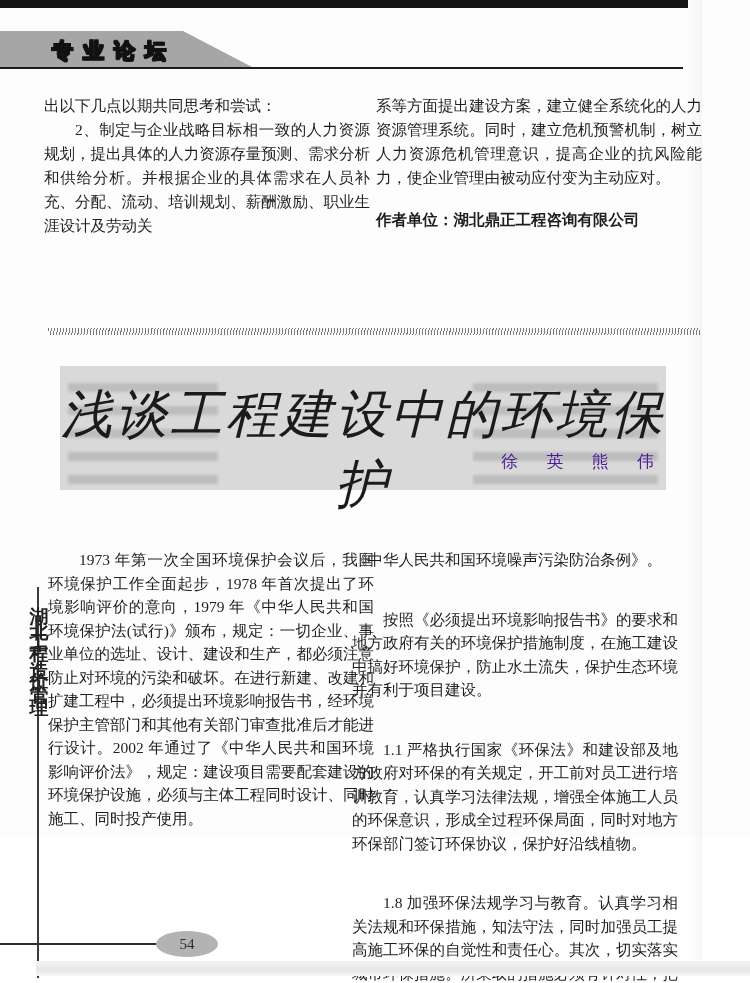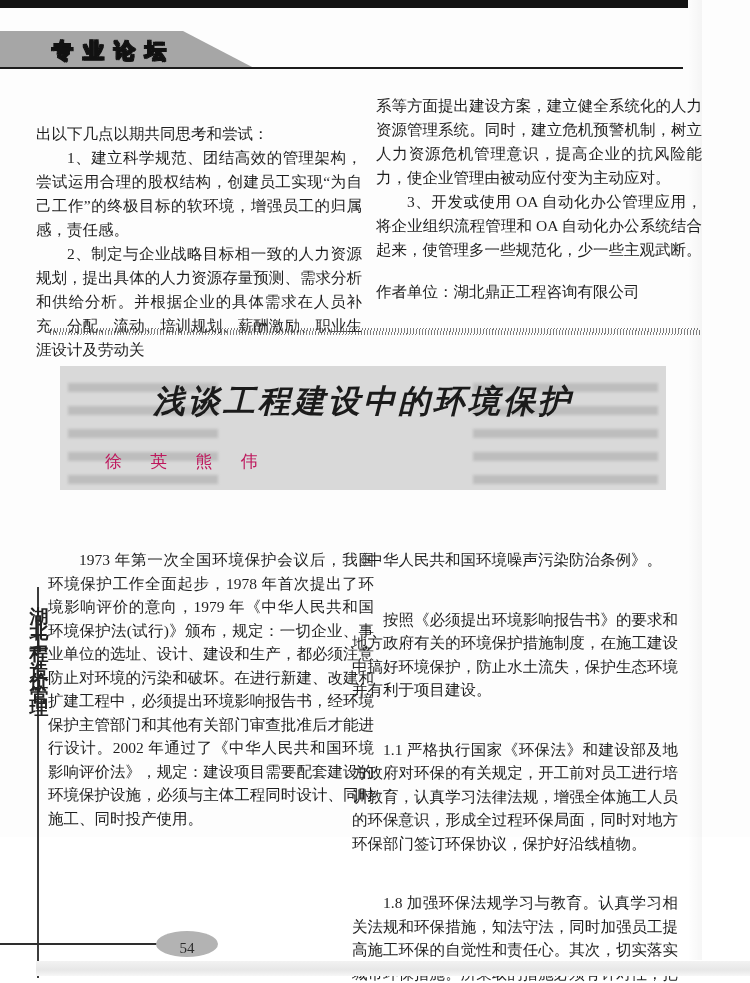--- a/index.html
+++ b/index.html
@@ -29,25 +29,25 @@
   }
   .header-rule{position:absolute;left:0;top:67px;width:683px;height:2px;background:#1c1c1c;}
 
   
   .col{position:absolute;width:326px;}
   .col p{margin:0;text-align:justify;}
   .colA p{font-size:15.5px;line-height:24px;}
   .colB p{font-size:15.5px;line-height:23.5px;margin-top:36px;}
   .indent{text-indent:2em;}
   .noindent{text-indent:0;}
-  .prev-left{left:36px;top:94px;margin-top:28px;}
+  .prev-left{left:44px;top:94px;}
   .prev-right{left:376px;top:94px;}
   .byline{
     margin-top:18px !important;
-    font-weight:normal;text-align:left;
+    font-weight:bold;text-align:left;
     padding-right:42px;font-size:15.5px;
     font-family:"Liberation Sans","DejaVu Sans",sans-serif;
   }
 
   
   .separator{
     position:absolute;left:48px;top:328px;width:652px;height:7px;
     background-image:repeating-linear-gradient(100deg,#4a4a4a 0 1px,transparent 1px 3px,#555 3px 4px,transparent 4px 6px);
     opacity:.75;
   }
@@ -60,47 +60,47 @@
   .bleed{
     position:absolute;top:6px;bottom:6px;
     background:repeating-linear-gradient(0deg,rgba(90,90,90,.22) 0 9px,rgba(217,217,217,0) 9px 23px);
     filter:blur(1.4px);
   }
   .bleed-left{left:8px;width:150px;}
   .bleed-right{right:8px;width:185px;}
   .article-title{
     position:absolute;left:0;right:0;top:14px;
     text-align:center;
-    font-size:32px;font-weight:700;font-style:italic;
+    font-size:52px;font-weight:400;font-style:italic;
     letter-spacing:3px;color:#1b1b1b;
   }
   .article-authors{
     position:absolute;left:0;right:0;top:84px;
-    text-align:left;font-size:17px;letter-spacing:12px;color:#be185d;margin-left:45px;
+    text-align:right;font-size:17px;letter-spacing:12px;color:#4c1d95;margin-left:45px;
   }
 
   
   .main-left{left:48px;top:512px;}
   .main-right{left:352px;top:512px;}
   .sec-heading{font-weight:bold;font-family:"Liberation Sans","DejaVu Sans",sans-serif;}
 
   
   .sidebar-rule{position:absolute;left:37px;top:587px;width:2px;height:391px;background:#3c3c3c;}
   .journal-name{
     position:absolute;left:26px;top:592px;height:300px;
     writing-mode:vertical-rl;text-orientation:upright;
     font-size:19px;font-weight:600;letter-spacing:13px;color:#222;
   }
 
   
   .pageno-line{position:absolute;left:0;top:943px;width:158px;height:2px;background:#2e2e2e;}
   .pageno-badge{
     position:absolute;left:156px;top:931px;width:62px;height:26px;
     background:#b3b3b3;border-radius:50%;
-    display:flex;align-items:flex-end;justify-content:center;
+    display:flex;align-items:center;justify-content:center;
   }
   .pageno{font-size:15px;color:#2b2b2b;font-family:"Liberation Serif","DejaVu Serif",serif;}
   .bottom-band{
     position:absolute;left:36px;top:961px;width:714px;height:15px;
     background:linear-gradient(180deg,#f2f2f2,#e7e7e7 60%,#f7f7f7);
   }
   .edge-shade{
     position:absolute;right:48px;top:0;width:14px;height:960px;
     background:linear-gradient(90deg,rgba(0,0,0,0) ,rgba(0,0,0,0.035));
   }
@@ -111,27 +111,25 @@
 <div class="page">
 
   <div class="top-bar"></div>
   <div class="banner"></div>
   <div class="banner-label">专业论坛</div>
   <div class="header-rule"></div>
   <div class="edge-shade"></div>
 
   <div class="col colA prev-left">
     <p class="noindent">出以下几点以期共同思考和尝试：</p>
-    <p class="indent">1、建立科学规范、团结高效的管理架构，尝试运用合理的股权结构，创建员工实现“为自己工作”的终极目标的软环境，增强员工的归属感，责任感。</p>
     <p class="indent">2、制定与企业战略目标相一致的人力资源规划，提出具体的人力资源存量预测、需求分析和供给分析。并根据企业的具体需求在人员补充、分配、流动、培训规划、薪酬激励、职业生涯设计及劳动关</p>
   </div>
 
   <div class="col colA prev-right">
     <p class="noindent">系等方面提出建设方案，建立健全系统化的人力资源管理系统。同时，建立危机预警机制，树立人力资源危机管理意识，提高企业的抗风险能力，使企业管理由被动应付变为主动应对。</p>
-    <p class="indent">3、开发或使用 OA 自动化办公管理应用，将企业组织流程管理和 OA 自动化办公系统结合起来，使管理多一些规范化，少一些主观武断。</p>
     <p class="byline">作者单位：湖北鼎正工程咨询有限公司</p>
   </div>
 
   <div class="separator"></div>
 
   <div class="title-box">
     <div class="bleed bleed-left"></div>
     <div class="bleed bleed-right"></div>
     <div class="article-title">浅谈工程建设中的环境保护</div>
     <div class="article-authors">徐 英  熊 伟</div>

